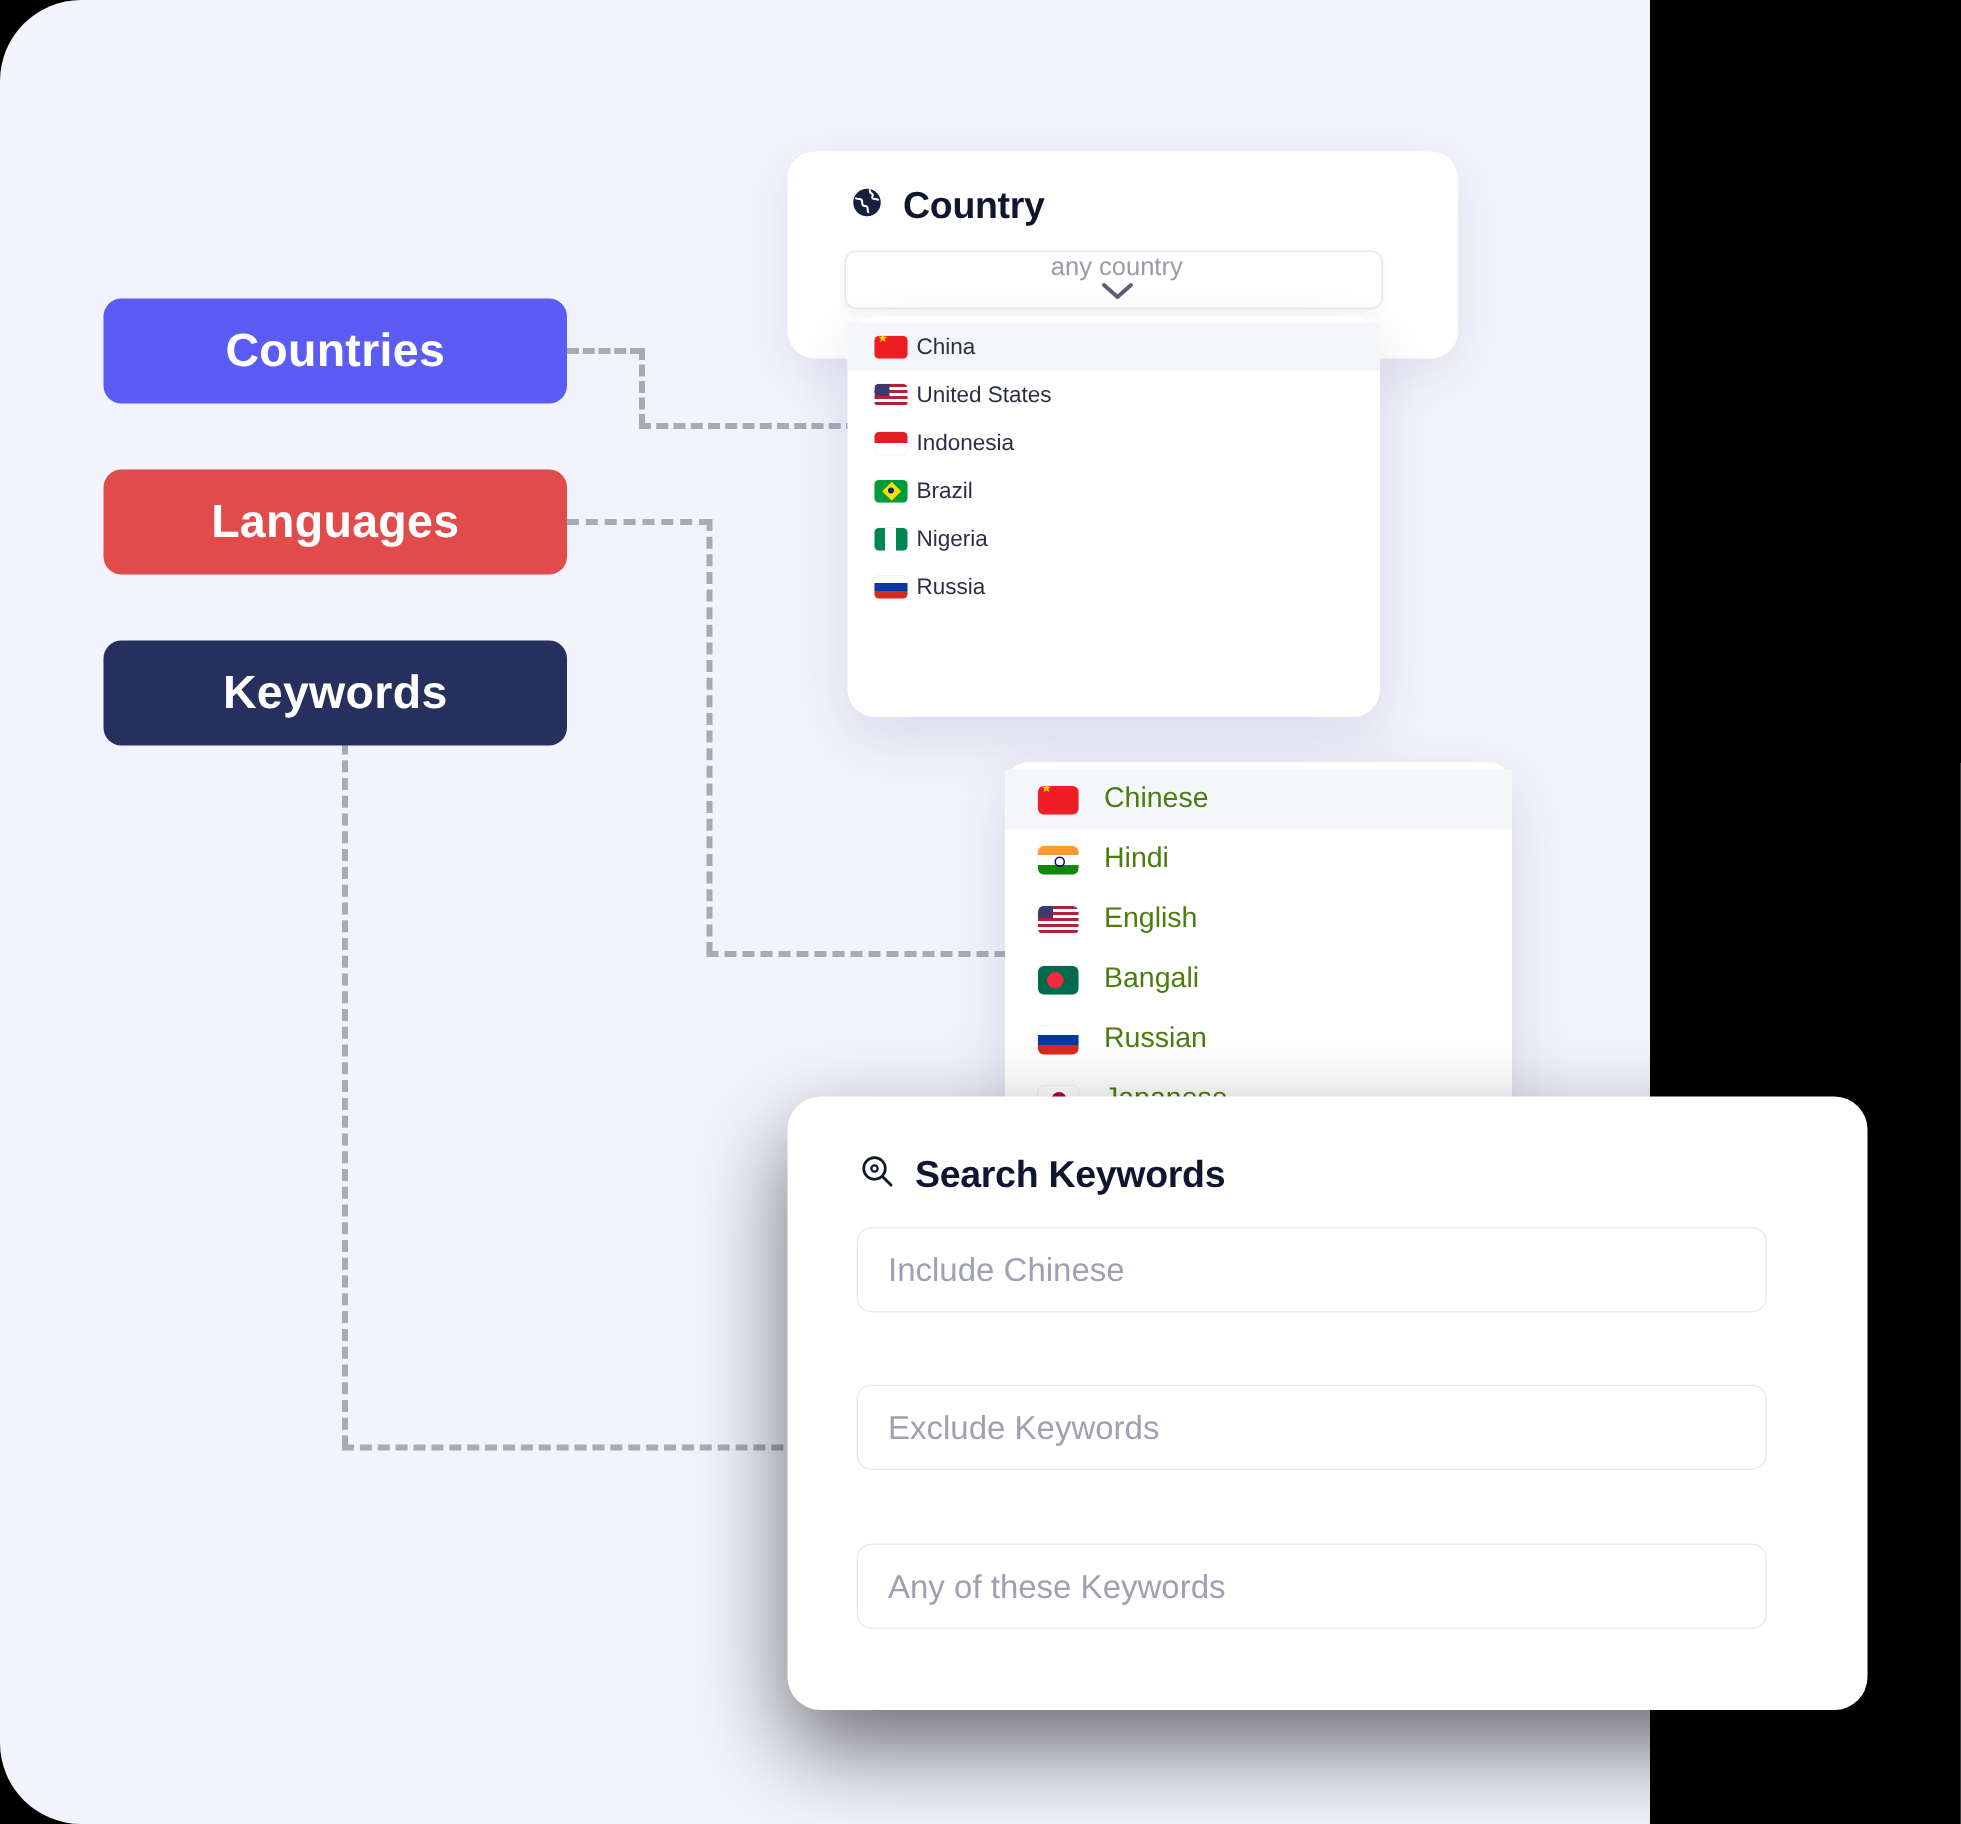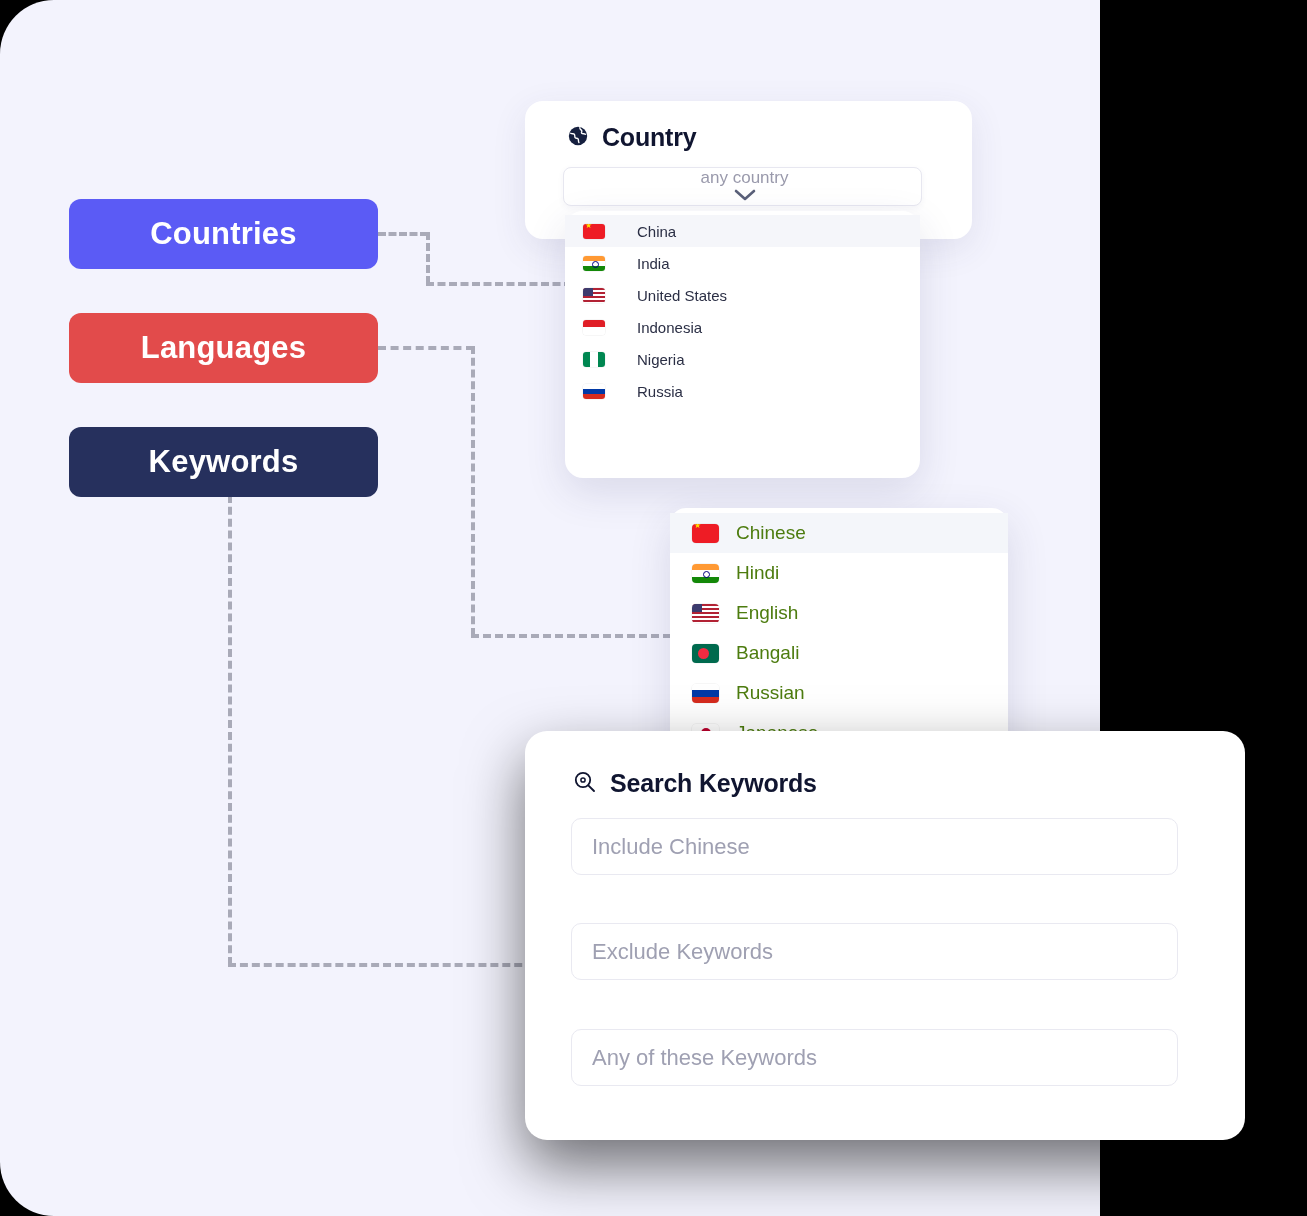--- a/index.html
+++ b/index.html
@@ -114,21 +114,21 @@
     left: 565px; top: 211px;
     width: 355px; height: 267px;
     box-shadow: 0 14px 40px rgba(50,50,100,.13);
     padding-top: 4px;
     box-sizing: border-box;
   }
   .c-item {
     height: 32px;
     display: flex;
     align-items: center;
-    gap: 32px;
+    gap: 6px;
     padding-left: 18px;
     font-size: 15px;
     color: #2B2F45;
   }
   .c-item.sel { background: #F5F6FA; }
 
   
   .lang-list {
     left: 670px; top: 508px;
     width: 338px; height: 258px;
@@ -300,30 +300,30 @@
     </svg>
   </span>
 </div>
 
 <div class="card country-list">
   <div class="c-item sel">
     <span class="flag fl-cn"></span>
     <span>China</span>
   </div>
   <div class="c-item">
-    <span class="flag fl-in"></span>
-    <span>India</span>
-  </div>
-  <div class="c-item">
     <span class="flag fl-us"></span>
     <span>United States</span>
   </div>
   <div class="c-item">
     <span class="flag fl-id"></span>
     <span>Indonesia</span>
+  </div>
+  <div class="c-item">
+    <span class="flag fl-br"></span>
+    <span>Brazil</span>
   </div>
   <div class="c-item">
     <span class="flag fl-ng"></span>
     <span>Nigeria</span>
   </div>
   <div class="c-item">
     <span class="flag fl-ru"></span>
     <span>Russia</span>
   </div>
 </div>

